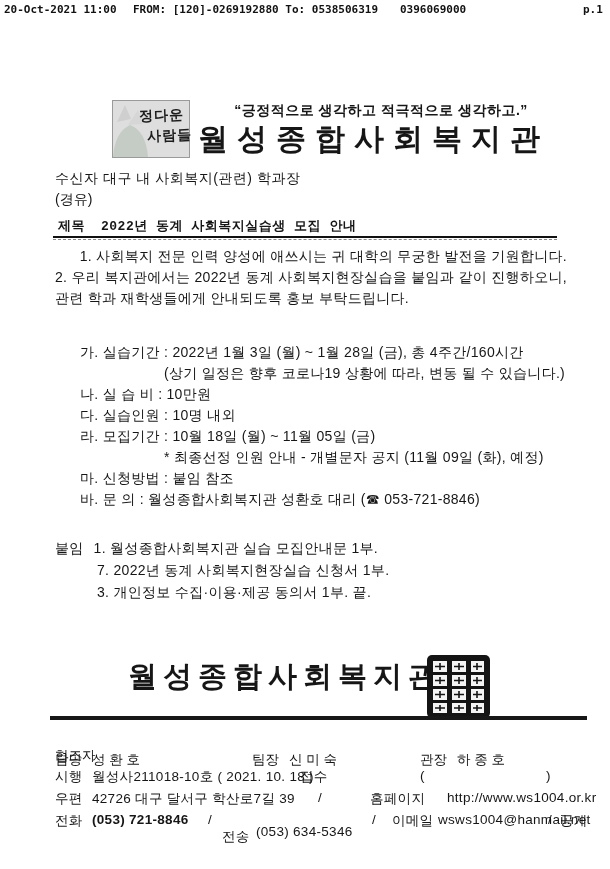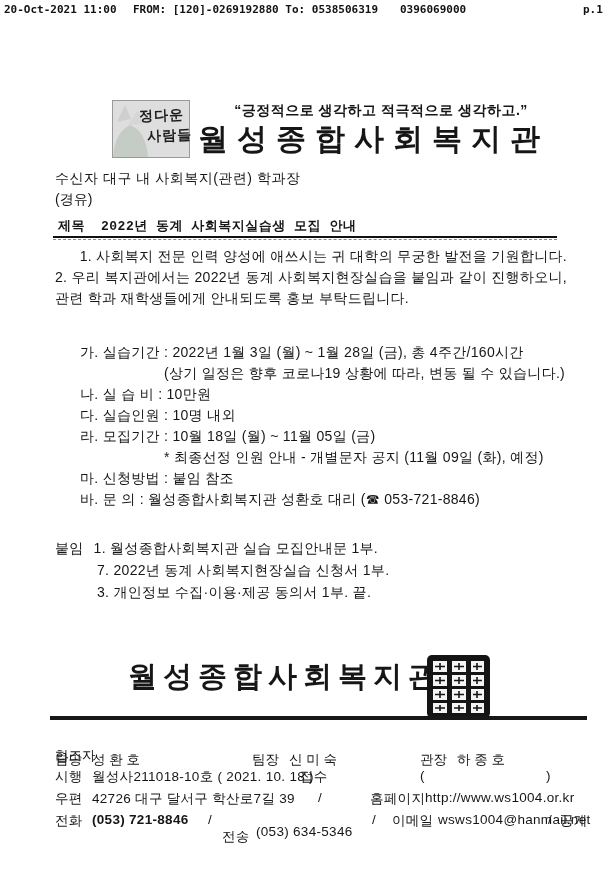--- a/index.html
+++ b/index.html
@@ -95,21 +95,21 @@
   .frow span { position: absolute; white-space: nowrap; }
   .r-issue  .f-label { left: 55px; }
   .r-issue  .f-val   { left: 92px; }
   .r-issue  .f-recv  { left: 300px; }
   .r-issue  .f-po    { left: 420px; }
   .r-issue  .f-pc    { left: 546px; }
   .r-addr   .f-label { left: 55px; }
   .r-addr   .f-val   { left: 92px; }
   .r-addr   .f-sep   { left: 318px; }
   .r-addr   .f-hlab  { left: 342px; margin-left: 28px; }
-  .r-addr   .f-hurl  { left: 413px; padding-left: 12px; }
+  .r-addr   .f-hurl  { left: 435px; padding-left: 12px; }
   .r-tel    .f-label { left: 55px; }
   .r-tel    .f-tel   { left: 92px; font-weight: bold; }
   .r-tel    .f-sep1  { left: 208px; }
   .r-tel    .f-flab  { left: 222px; margin-top: 16px; }
   .r-tel    .f-fax   { left: 256px; margin-top: 12px; }
   .r-tel    .f-sep2  { left: 372px; }
   .r-tel    .f-elab  { left: 392px; }
   .r-tel    .f-email { left: 438px; }
   .r-tel    .f-sep3  { left: 548px; }
   .r-tel    .f-open  { left: 560px; font-family: Liberation Mono, monospace; }

